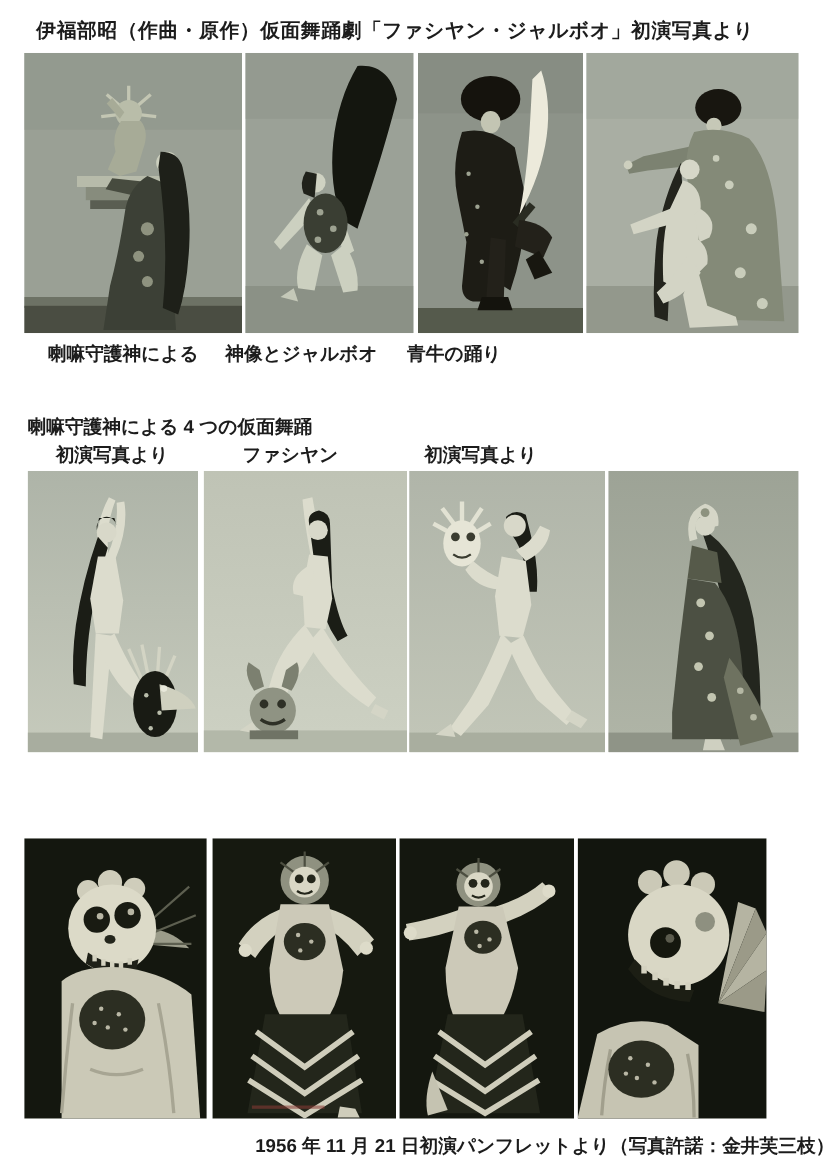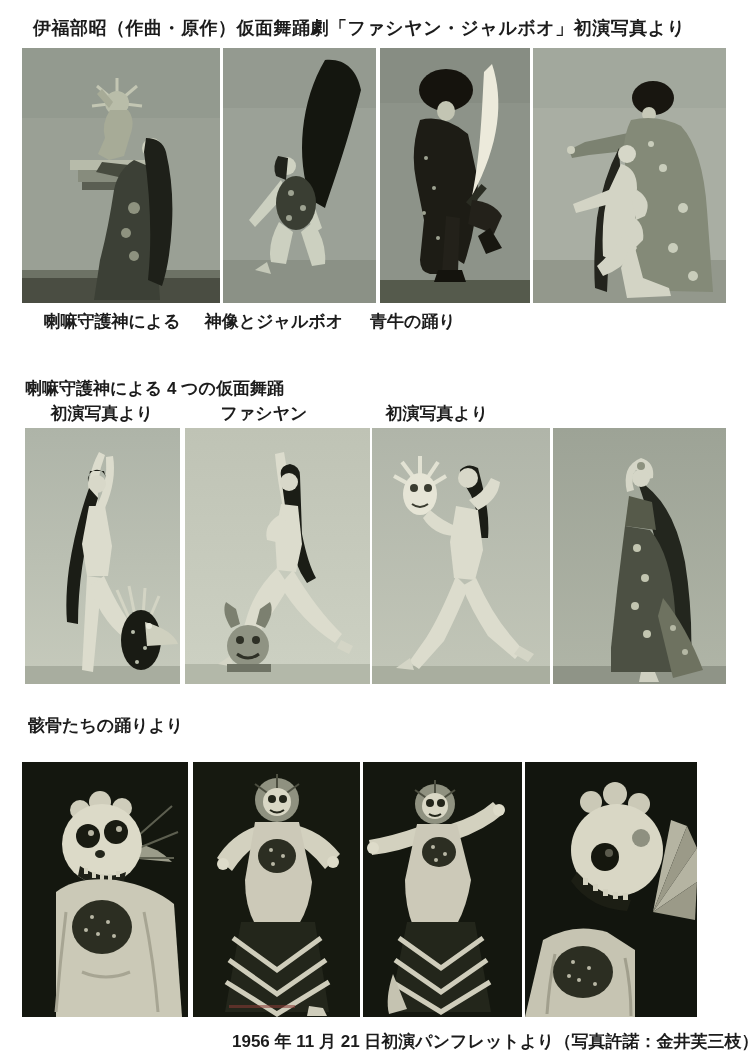--- a/index.html
+++ b/index.html
@@ -256,21 +256,20 @@
       <circle cx="84" cy="120" r="4" fill="#c2c5b0"></circle>
         <circle cx="92" cy="150" r="4" fill="#c2c5b0"></circle>
       <circle cx="82" cy="178" r="4" fill="#c2c5b0"></circle>
         <circle cx="94" cy="206" r="4" fill="#c2c5b0"></circle>
       <circle cx="120" cy="200" r="3" fill="#b5b8a4"></circle>
         <circle cx="132" cy="224" r="3" fill="#b5b8a4"></circle>
       <path d="M88,244 l14,0 4,10 -20,0 z" fill="#cfd0c1"></path>
     </svg>
   </figure>
 
-  <div class="heading" style="left:28px;top:714px">骸骨たちの踊りより</div>
 
   <figure class="photo" style="left:22px;top:762px;width:166px;height:255px">
     <svg viewBox="0 0 166 255" preserveAspectRatio="none">
       <rect width="166" height="255" fill="#14170f"></rect>
       <path d="M80,90 A55,55 0 0 1 150,100 L95,95 Z" fill="#9b9c8a"></path>
       <g stroke="#5d5f50" stroke-width="2">
         <line x1="100" y1="88" x2="150" y2="44"></line>
           <line x1="102" y1="92" x2="156" y2="70"></line>
         <line x1="102" y1="96" x2="152" y2="96"></line>
       </g>

